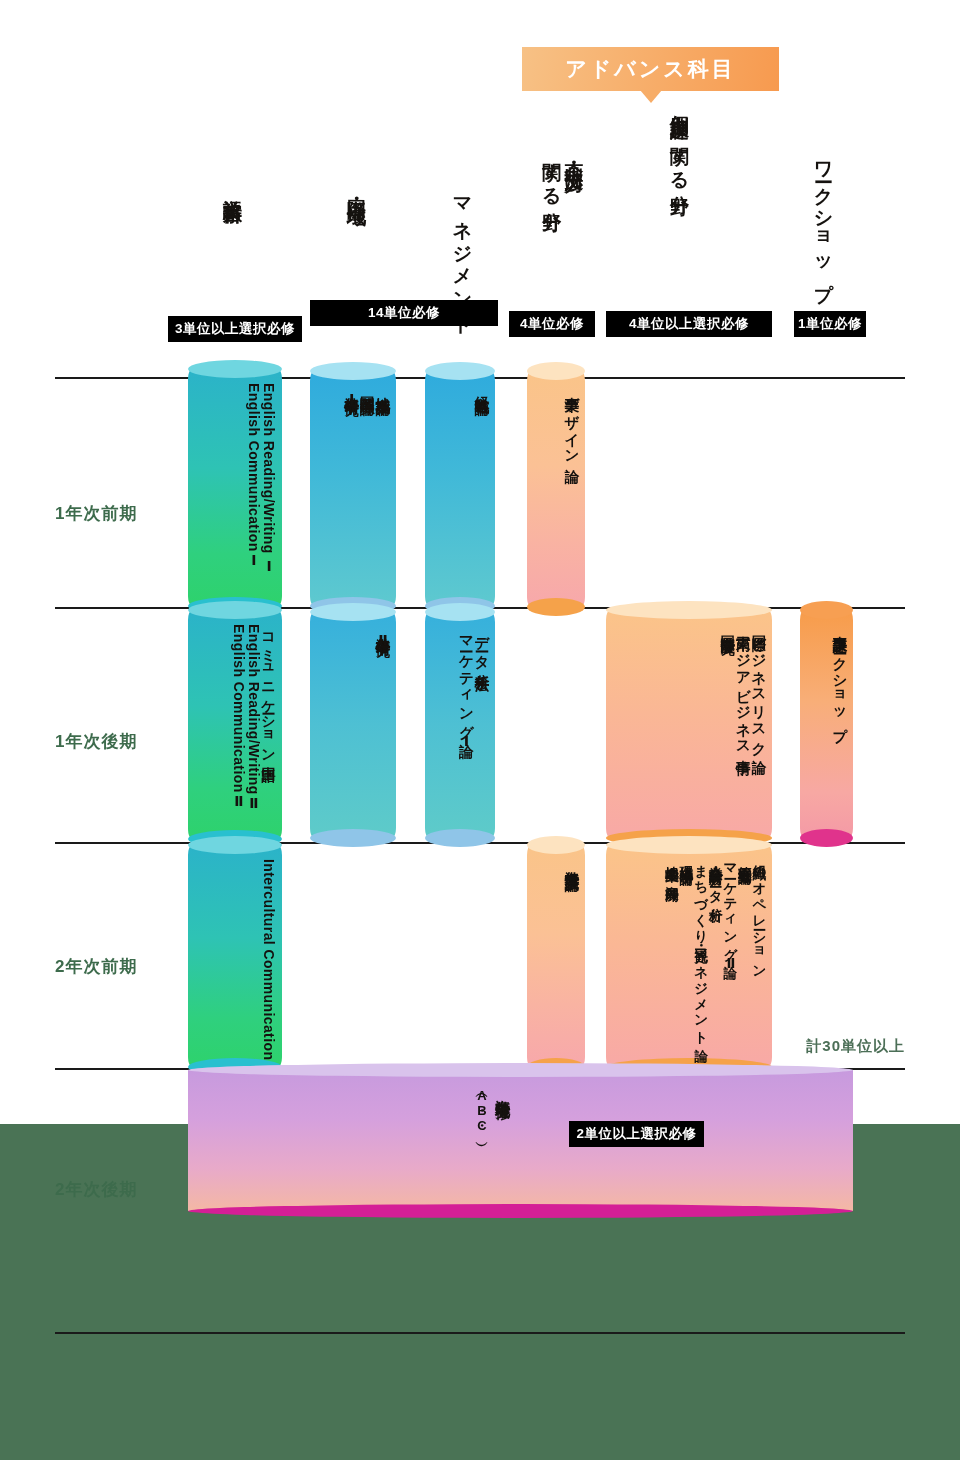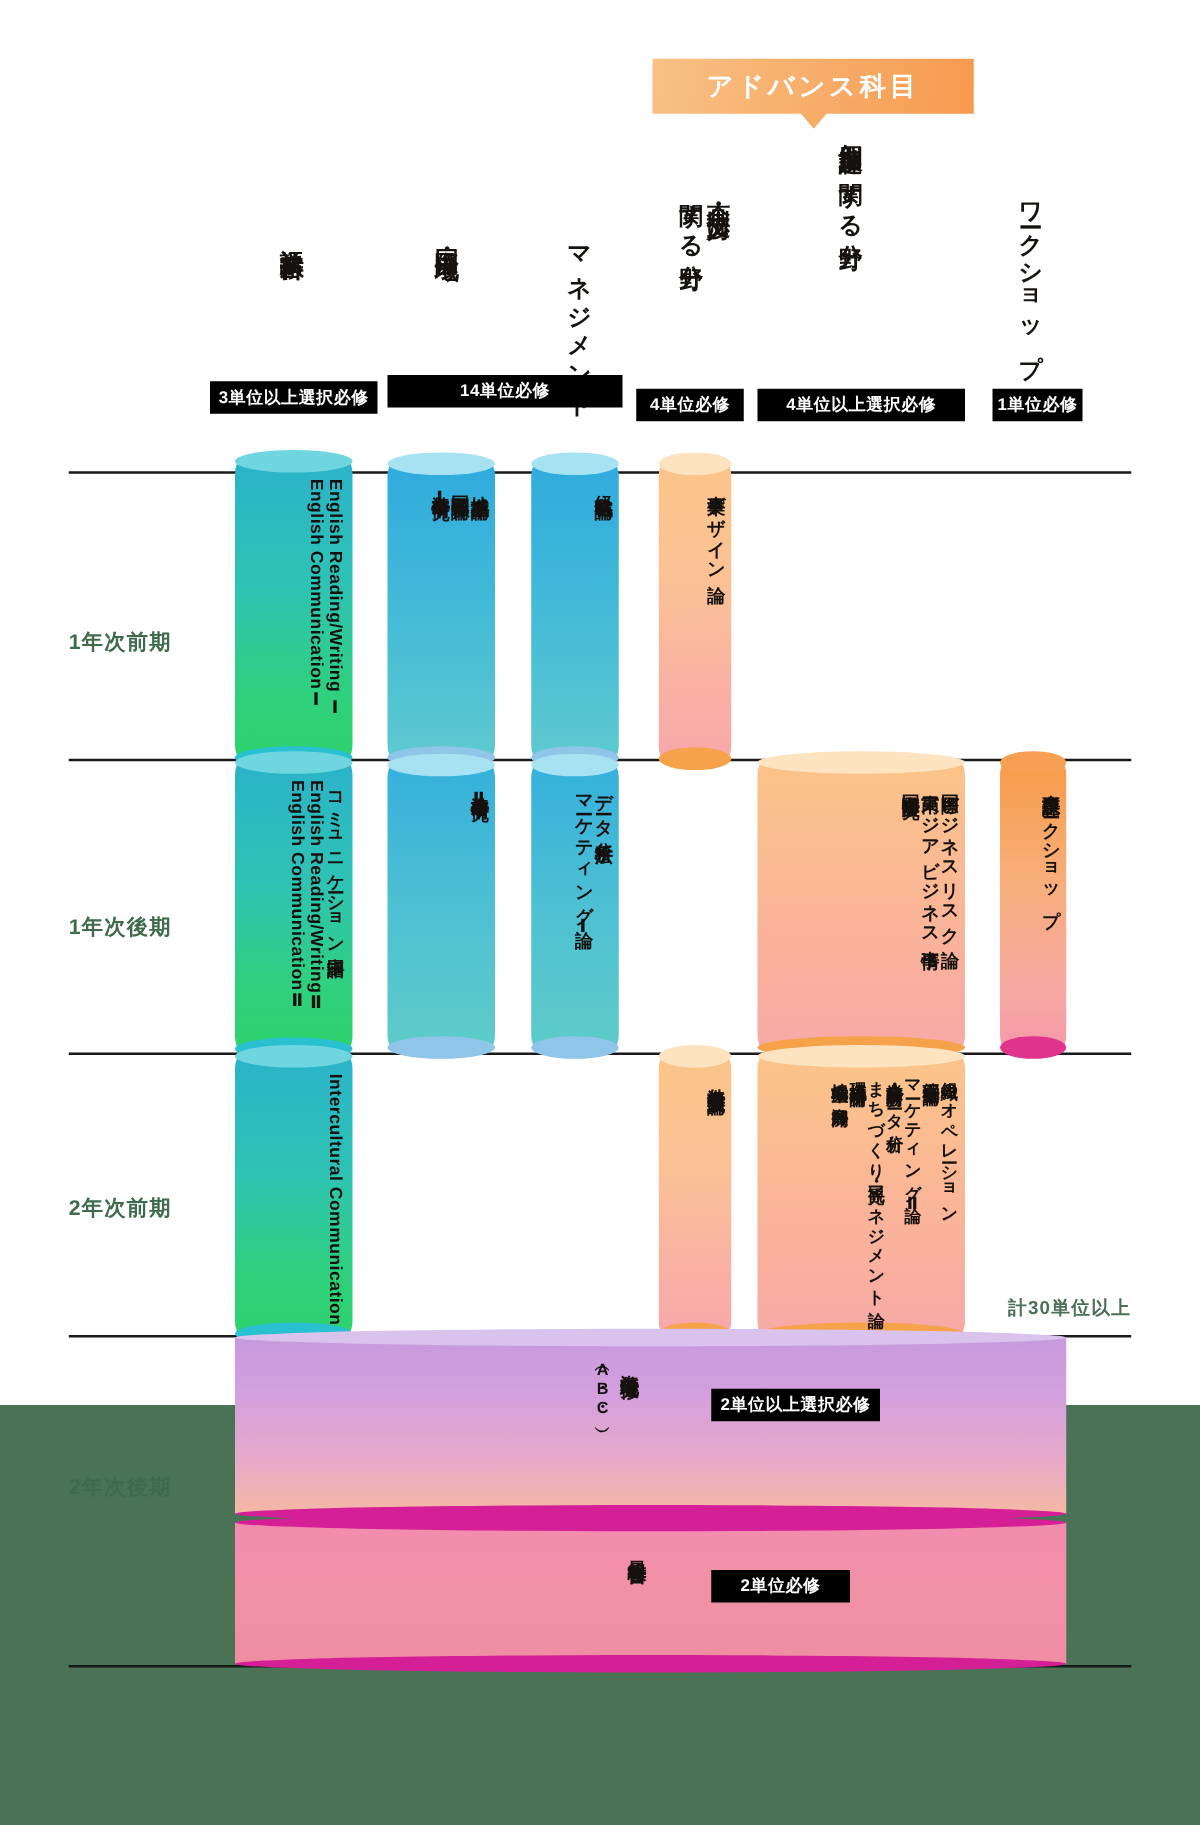--- a/index.html
+++ b/index.html
@@ -231,21 +231,21 @@
     <span class="banner-label">アドバンス科目</span>
   </div>
 
   <div class="colhead vtext" style="left:222px; top:184px;">語学系科目</div>
   <div class="colhead vtext" style="left:346px; top:184px;">国際・地域</div>
   <div class="colhead vtext" style="left:452px; top:184px;">マネジメント</div>
   <div class="colhead vtext" style="left:541px; top:148px; line-height:1.15; text-align:left;">企画・交渉力に<br>関する分野</div>
   <div class="colhead vtext" style="left:669px; top:100px;">個別課題に関する分野</div>
   <div class="colhead vtext" style="left:813px; top:148px;">ワークショップ</div>
 
-  <div class="badge" style="left:168px; top:305px; width:134px;">3単位以上選択必修</div>
+  <div class="badge" style="left:168px; top:316px; width:134px;">3単位以上選択必修</div>
   <div class="badge" style="left:310px; top:300px; width:188px;">14単位必修</div>
   <div class="badge" style="left:509px; top:311px; width:86px;">4単位必修</div>
   <div class="badge" style="left:606px; top:311px; width:166px;">4単位以上選択必修</div>
   <div class="badge" style="left:794px; top:311px; width:72px;">1単位必修</div>
 
   <div class="hline" style="top:377px;"></div>
   <div class="hline" style="top:607px;"></div>
   <div class="hline" style="top:842px;"></div>
   <div class="hline" style="top:1068px;"></div>
   <div class="hline" style="top:1332px;"></div>
@@ -345,25 +345,19 @@
     <div class="cyl-top grad-ws-top"></div>
     <div class="cyl-bot grad-ws-bot"></div>
     <div class="cyl-label vtext">事業課題ワークショップ</div>
   </div>
 
   <div class="widebar grad-purple" style="top:1070px; height:141px;">
     <div class="widebar-top grad-purple-top"></div>
     <div class="widebar-bot grad-purple-bot"></div>
     <div class="widebar-label vtext">海外実地研修</div>
     <div class="widebar-sublabel vtext">（A・B・C）</div>
-    <div class="badge" style="left:381px; top:41px; width:135px;">2単位以上選択必修</div>
-  </div>
-
-  <div class="widebar grad-pink" style="top:1218px; height:113px;">
-    <div class="widebar-top grad-pink-top"></div>
-    <div class="widebar-bot grad-pink-bot"></div>
-    <div class="widebar-label vtext" style="margin-left:-20px;">最終報告書</div>
-    <div class="badge" style="left:381px; top:38px; width:111px;">2単位必修</div>
-  </div>
+    <div class="badge" style="left:381px; top:51px; width:135px;">2単位以上選択必修</div>
+  </div>
+
 
   <div id="footer-note">計30単位以上</div>
 
 </div>
 
 </body></html>

